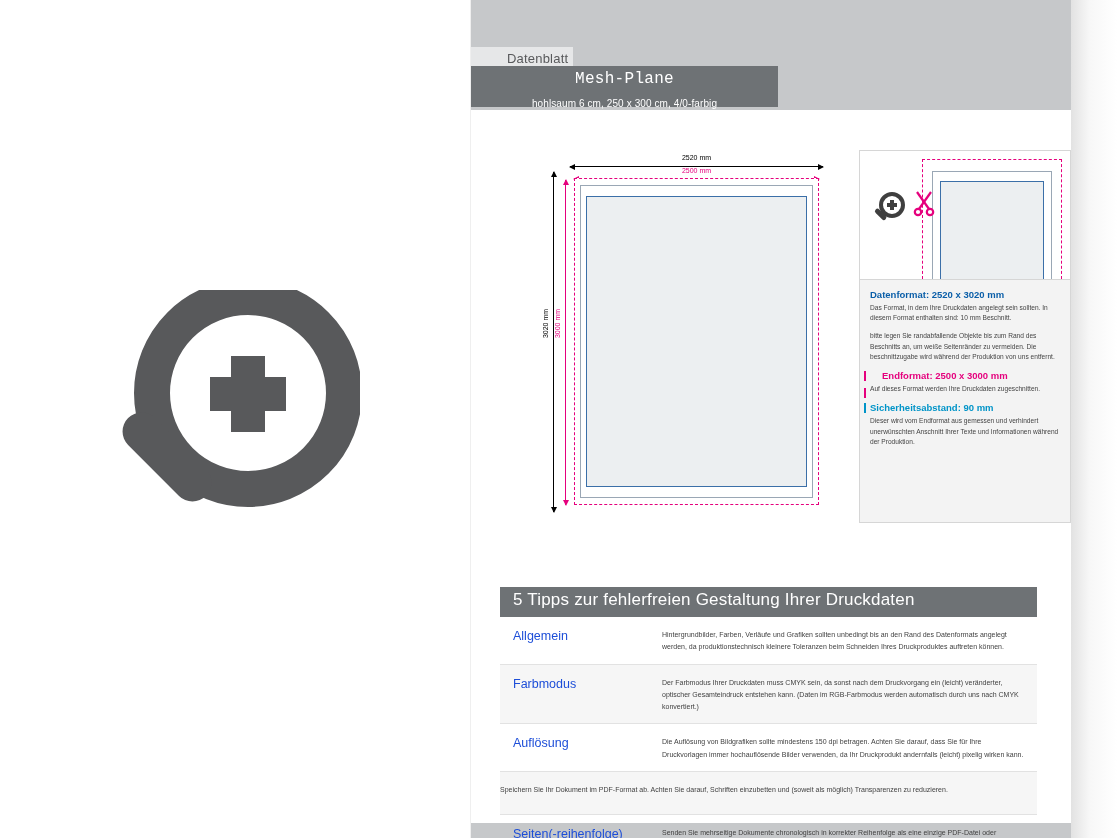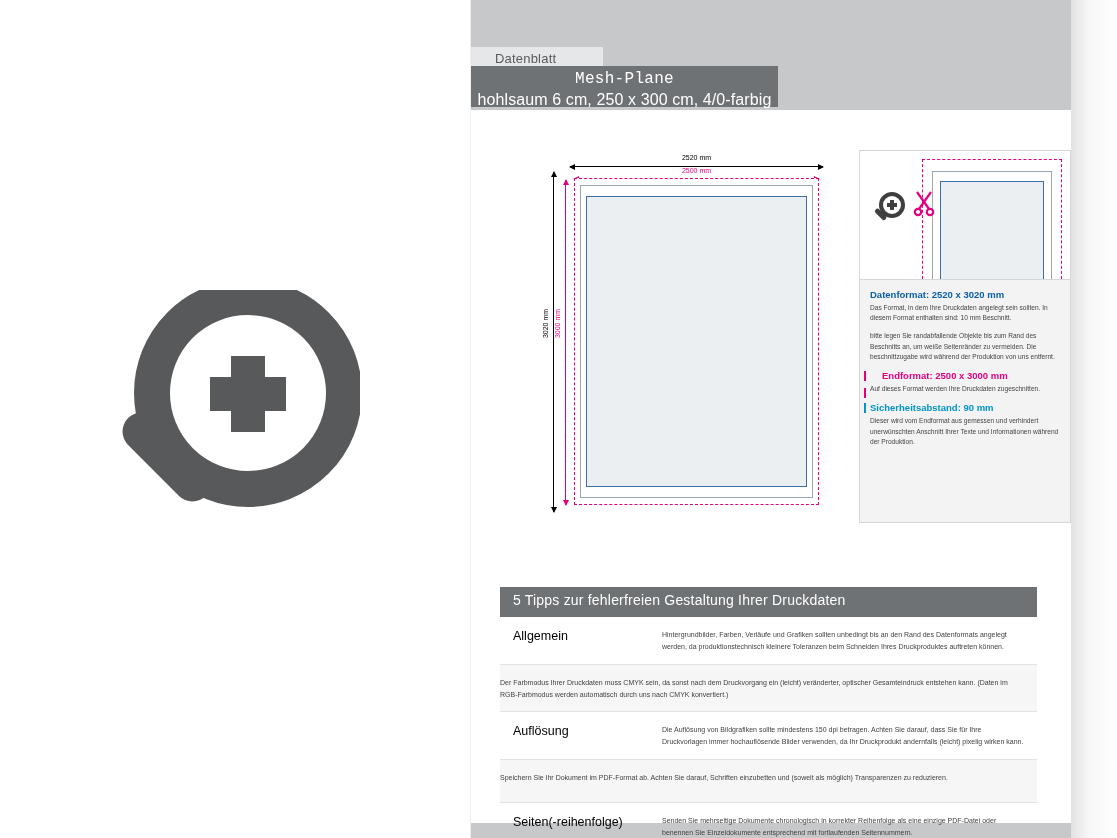--- a/index.html
+++ b/index.html
@@ -49,49 +49,49 @@
     width: 600px;
     height: 15px;
     background: #c6c8ca;
   }
 
   
   .tab-datenblatt {
     position: absolute;
     left: 471px;
     top: 47px;
-    width: 132px;
+    width: 102px;
     height: 24px;
     background: #e6e7e8;
     color: #58595b;
     font-size: 13px;
     line-height: 24px;
-    padding-left: 24px;
+    padding-left: 36px;
     box-sizing: border-box;
     letter-spacing: .2px;
   }
   .title-block {
     position: absolute;
     left: 471px;
     top: 66px;
     width: 307px;
     height: 41px;
     background: #6e7275;
     color: #ffffff;
     text-align: center;
   }
   .title-block .t1 {
     font-size: 16px;
     margin-top: 4px;
     letter-spacing: .3px;
     font-family: Liberation Mono, monospace;
   }
   .title-block .t2 {
-    font-size: 16px;
-    margin-top: 3px;
+    font-size: 10px;
+    margin-top: 10px;
     letter-spacing: .1px;
   }
 
   
   .magnifier {
     position: absolute;
     left: 100px;
     top: 290px;
     width: 260px;
     height: 255px;
@@ -268,39 +268,39 @@
   
   .tips {
     position: absolute;
     left: 500px;
     top: 587px;
     width: 537px;
   }
   .tips-header {
     background: #6e7275;
     color: #ffffff;
-    font-size: 14px;
+    font-size: 17px;
     height: 30px;
     line-height: 26px;
     padding-left: 13px;
     box-sizing: border-box;
     letter-spacing: .2px;
   }
   .tips-row {
     display: flex;
     border-bottom: 1px solid #e2e2e2;
     min-height: 42px;
   }
   .tips-row:last-child { border-bottom: none; }
   .tips-row.alt { background: #f6f6f6; }
   .tips-label {
     width: 162px;
     flex: 0 0 162px;
     font-size: 12.5px;
-    color: #000000;
+    color: #1d4ed8;
     padding: 12px 0 10px 13px;
     box-sizing: border-box;
   }
   .tips-text {
     flex: 1;
     font-size: 7px;
     line-height: 1.75;
     color: #3f3f3f;
     padding: 12px 12px 10px 0;
     box-sizing: border-box;
@@ -393,20 +393,21 @@
 </div>
 
 <div class="tips">
   <div class="tips-header">5 Tipps zur fehlerfreien Gestaltung Ihrer Druckdaten</div>
 
   <div class="tips-row">
     <div class="tips-label">Allgemein</div>
     <div class="tips-text">Hintergrundbilder, Farben, Verläufe und Grafiken sollten unbedingt bis an den Rand des Datenformats angelegt werden, da produktionstechnisch kleinere Toleranzen beim Schneiden Ihres Druckproduktes auftreten können.</div>
   </div>
   <div class="tips-row alt">
+    <div class="tips-label">Farbmodus</div>
     <div class="tips-text">Der Farbmodus Ihrer Druckdaten muss CMYK sein, da sonst nach dem Druckvorgang ein (leicht) veränderter, optischer Gesamteindruck entstehen kann. (Daten im RGB-Farbmodus werden automatisch durch uns nach CMYK konvertiert.)</div>
   </div>
   <div class="tips-row">
     <div class="tips-label">Auflösung</div>
     <div class="tips-text">Die Auflösung von Bildgrafiken sollte mindestens 150 dpi betragen. Achten Sie darauf, dass Sie für Ihre Druckvorlagen immer hochauflösende Bilder verwenden, da Ihr Druckprodukt andernfalls (leicht) pixelig wirken kann.</div>
   </div>
   <div class="tips-row alt">
     <div class="tips-text">Speichern Sie Ihr Dokument im PDF-Format ab. Achten Sie darauf, Schriften einzubetten und (soweit als möglich) Transparenzen zu reduzieren.</div>
   </div>
   <div class="tips-row">

